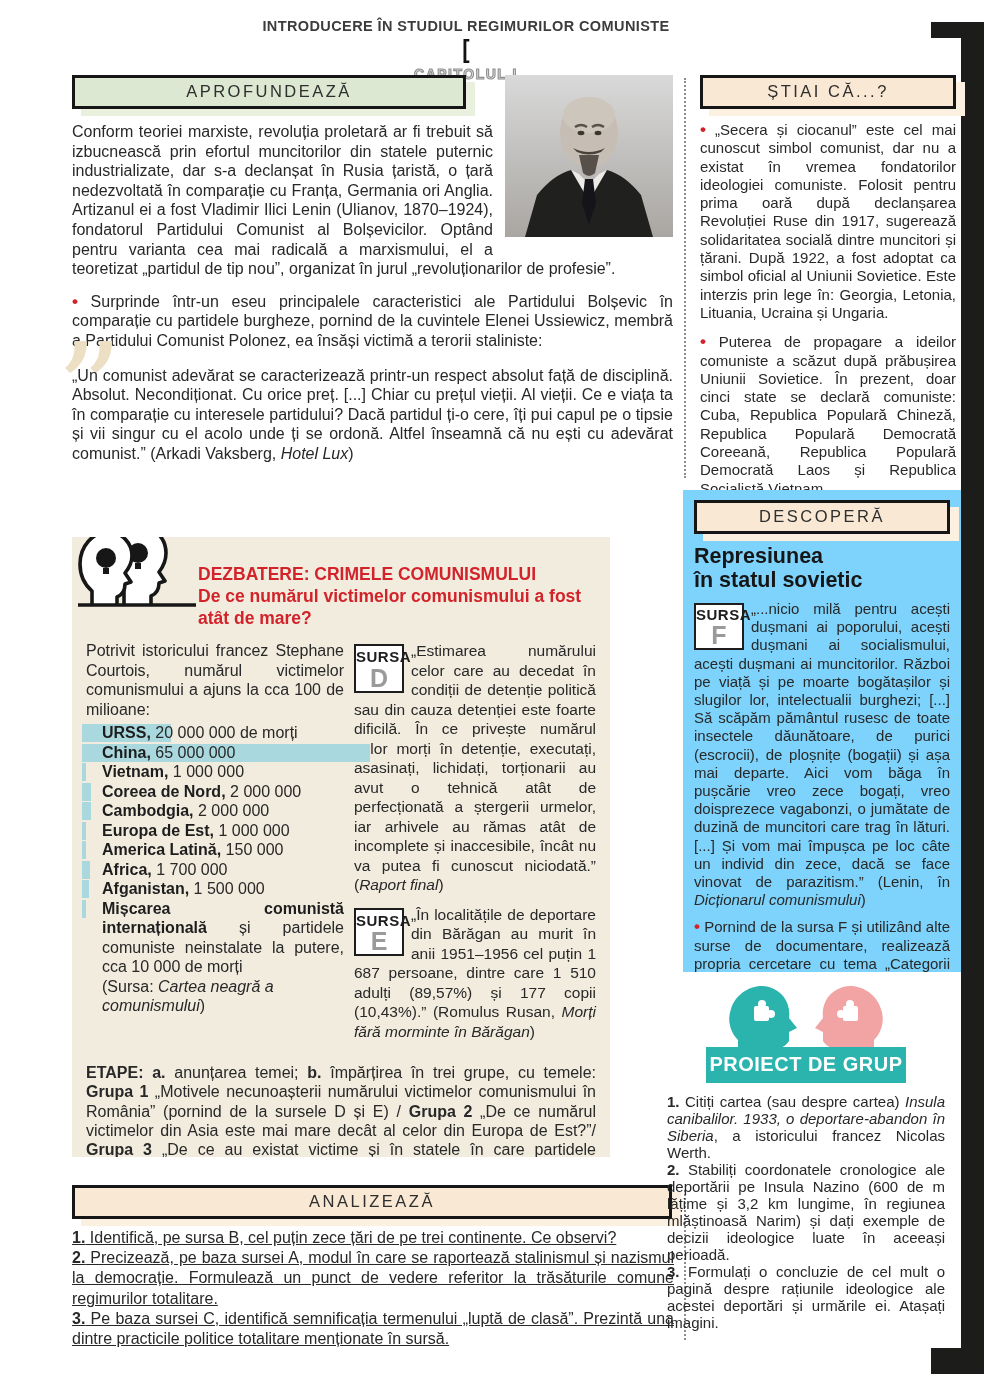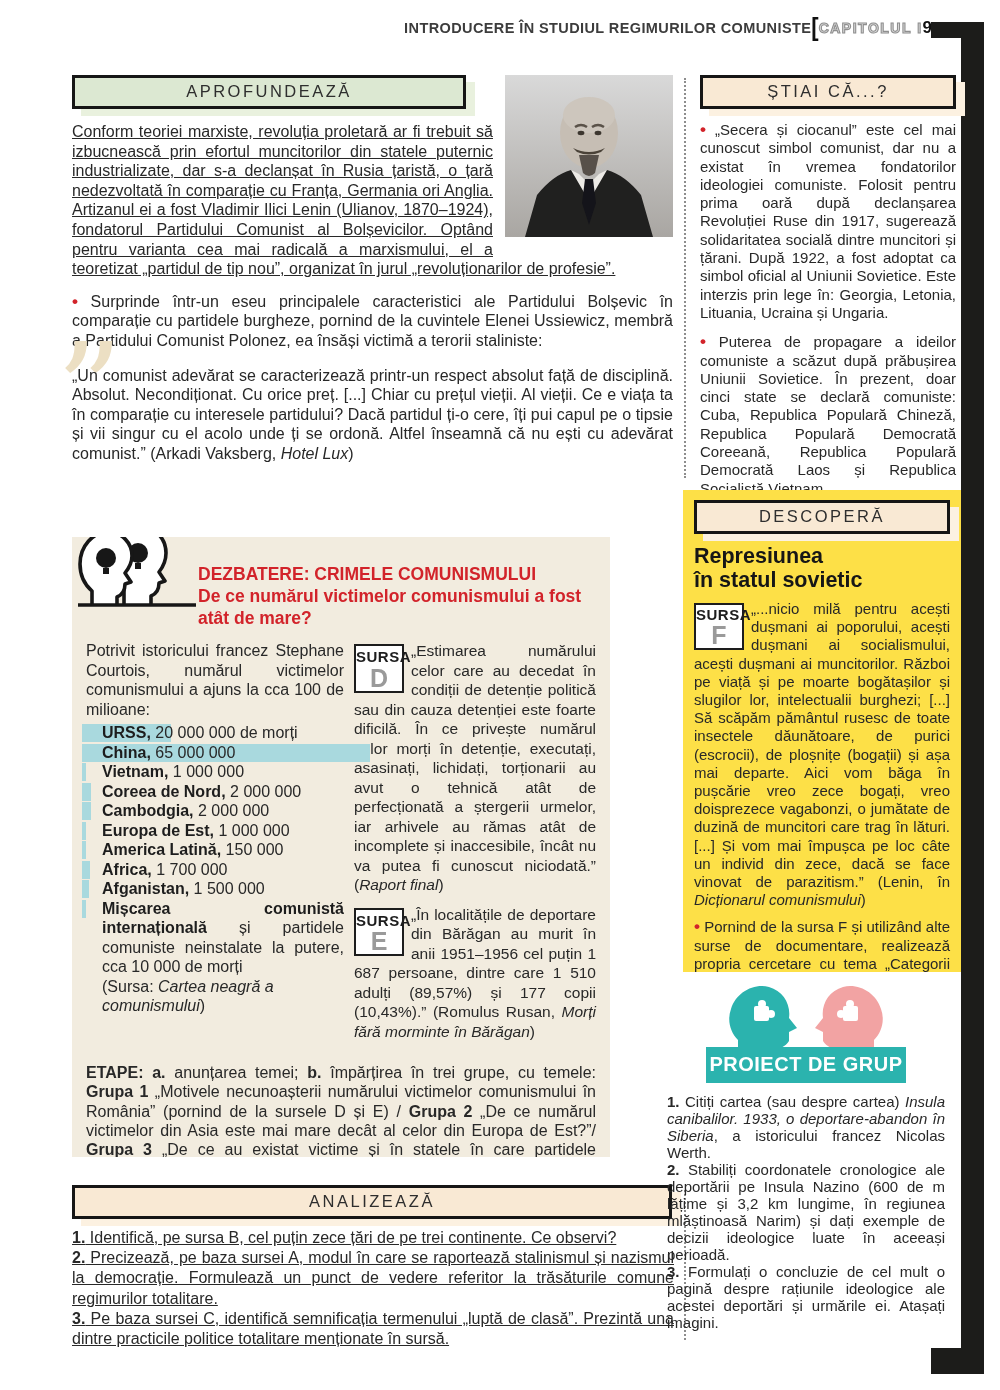--- a/index.html
+++ b/index.html
@@ -2,21 +2,21 @@
 <html><head>
 <meta charset="utf-8">
 <style>
   html,body{margin:0;padding:0;}
   body{
     width:1000px;height:1390px;position:relative;background:#ffffff;
     font-family:"Liberation Sans","DejaVu Sans",sans-serif;color:#282828;
     overflow:hidden;
   }
   
-  .pg-header{position:absolute;top:18px;left:0;width:932px;display:flex;justify-content:flex-end;align-items:center;}
+  .pg-header{position:absolute;top:18px;left:0;width:932px;display:flex;align-items:center;gap:9px;flex-direction:column;}
   .pg-title{font-size:14.5px;letter-spacing:.4px;color:#3c3c3c;font-weight:600;text-transform:uppercase;}
   .pg-bracket{font-size:22px;font-weight:900;color:#111;line-height:14px;transform:scaleY(1.15);}
   .pg-chapter{font-size:14px;font-weight:800;letter-spacing:1.5px;color:#ddd;-webkit-text-stroke:1.1px #8f8f8f;text-transform:uppercase;}
   .pg-num{font-size:17px;font-weight:800;color:#111;}
   .edge-vbar{position:absolute;left:961px;top:22px;width:23px;height:1352px;background:#1c1c1a;}
   .edge-tab-top{position:absolute;left:931px;top:22px;width:53px;height:16px;background:#1c1c1a;}
   .edge-tab-bot{position:absolute;left:931px;top:1348px;width:53px;height:26px;background:#1c1c1a;}
   .divider{position:absolute;width:0;border-left:2px dotted #8d8d8d;}
   .div-top{left:684px;top:78px;height:400px;}
   .div-bot{left:684px;top:1190px;height:150px;}
@@ -26,21 +26,21 @@
   .sec-peach{background:#f9e9d4;box-shadow:9px 7px 0 #fcf1e1;}
   
   .jt{text-align:justify;}
   .dot{color:#d2232a;font-size:17px;font-weight:700;}
   
   .col-left{position:absolute;left:72px;top:75px;width:601px;}
   .lenin-wrap{float:right;width:168px;height:166px;margin:0 0 6px 12px;}
   .lenin-wrap svg{display:block;}
   .ap-head{width:388px;}
   .col-left p{margin:0;font-size:16px;line-height:19.6px;}
-  .p-intro{margin-top:13px !important;text-decoration:underline;}
+  .p-intro{margin-top:13px !important;}
   .p-bullet{margin-top:13px !important;}
   .quote-block{position:relative;margin-top:15px;}
   .quote-mark{position:absolute;left:-16px;top:-26px;font-size:130px;line-height:100px;color:#ecdfc3;font-family:"DejaVu Serif",serif;z-index:0;}
   .quote-text{position:relative;z-index:1;font-size:16px;line-height:20.4px;}
   
   .dezbatere{position:absolute;left:72px;top:537px;width:538px;height:620px;background:#f2ecdf;box-sizing:border-box;padding:0 14px 12px;overflow:hidden;}
   .dez-icon{position:absolute;left:4px;top:-34px;}
   .dez-titles{margin:26px 0 0 112px;color:#d2232a;font-weight:700;font-size:17.5px;line-height:22px;}
   .dez-cols{display:flex;gap:10px;margin-top:12px;}
   .dez-col-l{width:290px;font-size:16px;line-height:19.5px;}
@@ -58,21 +58,21 @@
   .etape{margin-top:12px;font-size:16px;line-height:19.3px;text-align:justify;}
   
   .an-head{position:absolute;left:72px;top:1185px;width:600px;box-sizing:border-box;}
   .an-tasks{position:absolute;left:72px;top:1228px;width:602px;font-size:16px;line-height:20.2px;}
   .an-tasks div{text-align:justify;text-decoration:underline;}
   
   .col-right{position:absolute;left:700px;top:75px;width:256px;}
   .col-right .sec-head{margin-bottom:12px;}
   .fact{font-size:15px;line-height:18.3px;text-align:justify;margin:0 0 11px;}
   
-  .descopera{position:absolute;left:683px;top:490px;width:278px;height:482px;background:#fde047;box-sizing:border-box;padding:10px 11px 10px;overflow:hidden;}
+  .descopera{position:absolute;left:683px;top:490px;width:278px;height:482px;background:#7dd3fc;box-sizing:border-box;padding:10px 11px 10px;overflow:hidden;}
   .descopera .sec-head{margin-bottom:10px;}
   .desc-title{font-size:21.5px;font-weight:800;line-height:24px;color:#161616;margin:2px 0 8px;}
   .desc-quote{font-size:15px;line-height:18.2px;text-align:justify;margin:0 0 9px;}
   .desc-bullet{font-size:15px;line-height:18.2px;text-align:justify;margin:0;}
   
   .proiect{position:absolute;left:667px;top:978px;width:278px;}
   .pr-icon{display:block;margin:0 auto -7px;}
   .pr-banner{width:200px;margin:0 auto;background:#2bb3ae;color:#fff;text-align:center;font-size:20px;font-weight:800;letter-spacing:.5px;padding:6px 0 7px;position:relative;z-index:2;}
   .pr-items{margin-top:10px;font-size:15px;line-height:17px;}
   .pr-items div{text-align:justify;}

